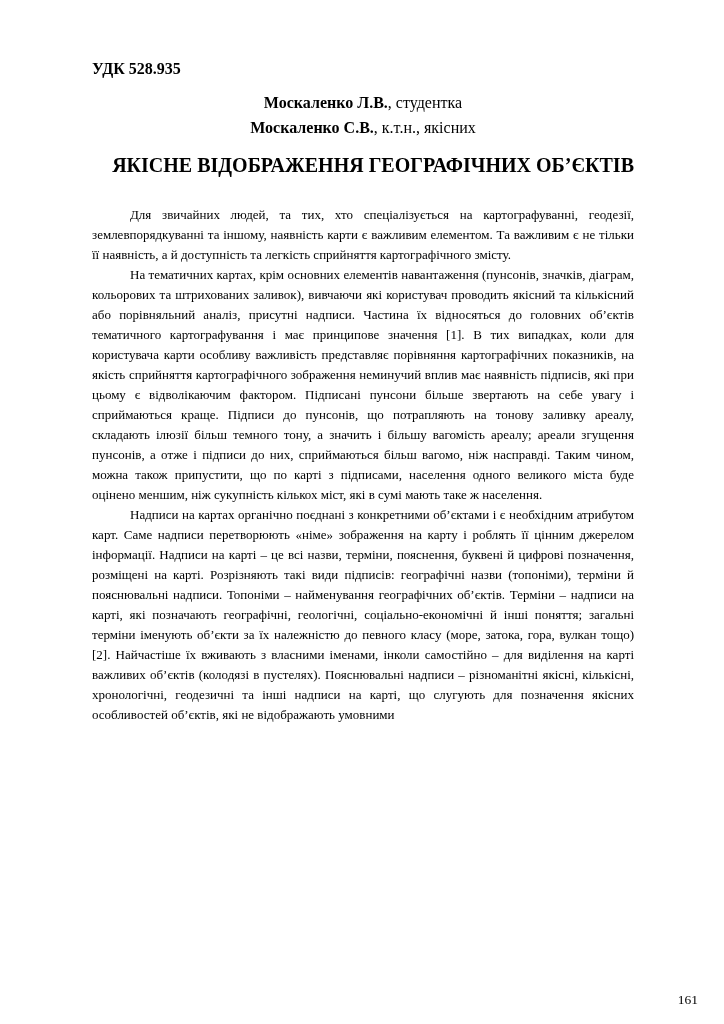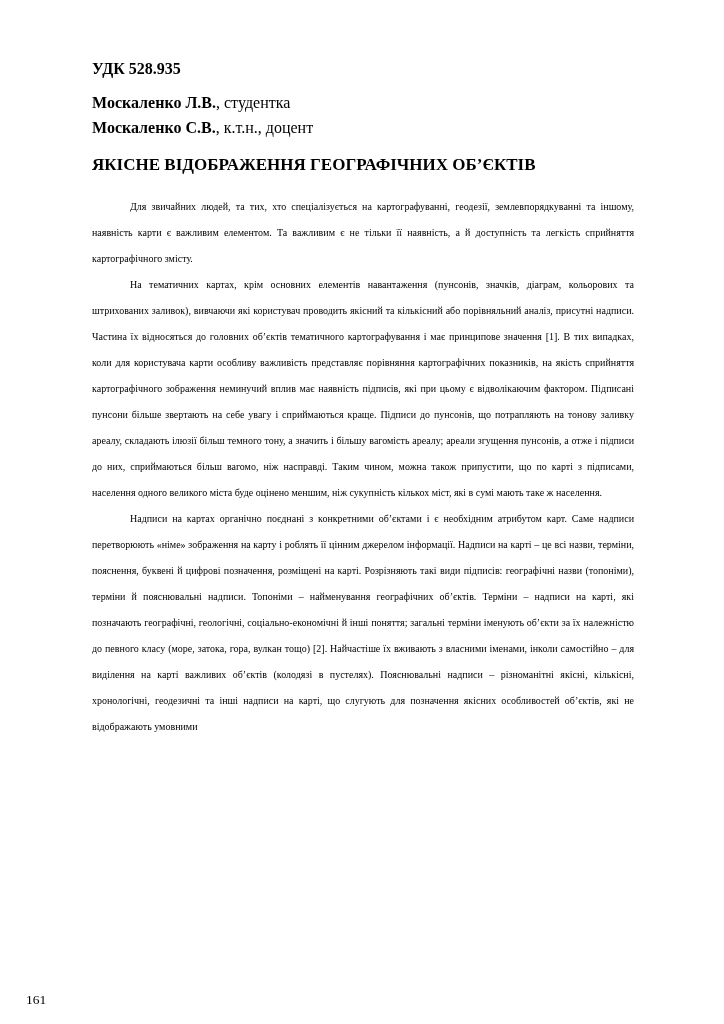--- a/index.html
+++ b/index.html
@@ -19,66 +19,66 @@
     color: #000000;
     overflow: hidden;
   }
   .udc {
     font-weight: bold;
     font-size: 16px;
     line-height: 22px;
     margin-bottom: 10px;
   }
   .header-block {
-    text-align: left;
+    text-align: center;
     font-size: 16px;
     line-height: 25px;
   }
   .author-name {
     font-weight: bold;
   }
   .affiliation {
     font-weight: normal;
   }
   .title-block {
-    text-align: left;
+    text-align: right;
     font-weight: bold;
-    font-size: 17px;
+    font-size: 20px;
     line-height: 24px;
     margin-top: 13px;
   }
   .body-block {
-    margin-top: 17px;
-    font-size: 10px;
-    line-height: 26px;
+    margin-top: 28px;
+    font-size: 13px;
+    line-height: 20px;
     text-align: justify;
   }
   .body-block p {
     margin: 0;
     text-indent: 38px;
   }
   .page-number {
     position: absolute;
     left: 0;
     right: 0;
     bottom: 16px;
-    text-align: left;
+    text-align: right;
     font-size: 13.5px;
   }
 </style>
 </head>
 <body>
 
 <div class="page">
 
   <div class="udc">УДК 528.935</div>
 
   <div class="header-block">
     <div><span class="author-name">Москаленко Л.В.</span><span>, студентка</span></div>
-    <div><span class="author-name">Москаленко С.В.</span><span>, к.т.н., доцент</span></div>
+    <div><span class="author-name">Москаленко С.В.</span><span>, к.т.н., якісних</span></div>
   </div>
 
   <div class="title-block">
     <div>ЯКІСНЕ ВІДОБРАЖЕННЯ ГЕОГРАФІЧНИХ ОБ’ЄКТІВ</div>
   </div>
 
   <div class="body-block">
     <p>Для звичайних людей, та тих, хто спеціалізується на картографуванні, геодезії, землевпорядкуванні та іншому, наявність карти є важливим елементом. Та важливим є не тільки її наявність, а й доступність та легкість сприйняття картографічного змісту.</p>
     <p>На тематичних картах, крім основних елементів навантаження (пунсонів, значків, діаграм, кольорових та штрихованих заливок), вивчаючи які користувач проводить якісний та кількісний або порівняльний аналіз, присутні надписи. Частина їх відносяться до головних об’єктів тематичного картографування і має принципове значення [1]. В тих випадках, коли для користувача карти особливу важливість представляє порівняння картографічних показників, на якість сприйняття картографічного зображення неминучий вплив має наявність підписів, які при цьому є відволікаючим фактором. Підписані пунсони більше звертають на себе увагу і сприймаються краще. Підписи до пунсонів, що потрапляють на тонову заливку ареалу, складають ілюзії більш темного тону, а значить і більшу вагомість ареалу; ареали згущення пунсонів, а отже і підписи до них, сприймаються більш вагомо, ніж насправді. Таким чином, можна також припустити, що по карті з підписами, населення одного великого міста буде оцінено меншим, ніж сукупність кількох міст, які в сумі мають таке ж населення.</p>
     <p>Надписи на картах органічно поєднані з конкретними об’єктами і є необхідним атрибутом карт. Саме надписи перетворюють «німе» зображення на карту і роблять її цінним джерелом інформації. Надписи на карті – це всі назви, терміни, пояснення, буквені й цифрові позначення, розміщені на карті. Розрізняють такі види підписів: географічні назви (топоніми), терміни й пояснювальні надписи. Топоніми – найменування географічних об’єктів. Терміни – надписи на карті, які позначають географічні, геологічні, соціально-економічні й інші поняття; загальні терміни іменують об’єкти за їх належністю до певного класу (море, затока, гора, вулкан тощо) [2]. Найчастіше їх вживають з власними іменами, інколи самостійно – для виділення на карті важливих об’єктів (колодязі в пустелях). Пояснювальні надписи – різноманітні якісні, кількісні, хронологічні, геодезичні та інші надписи на карті, що слугують для позначення якісних особливостей об’єктів, які не відображають умовними</p>

